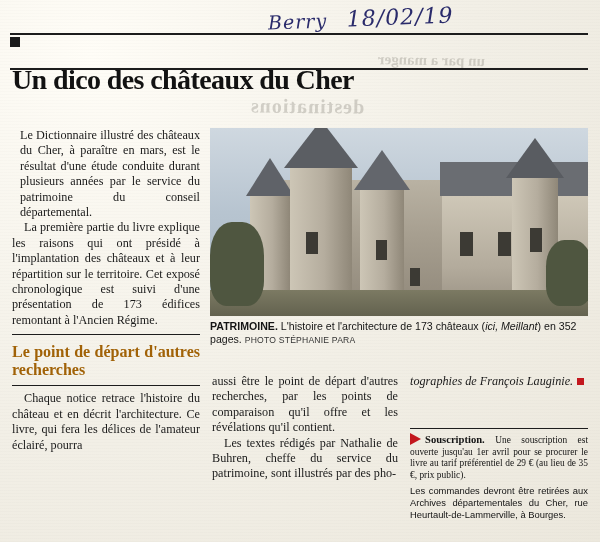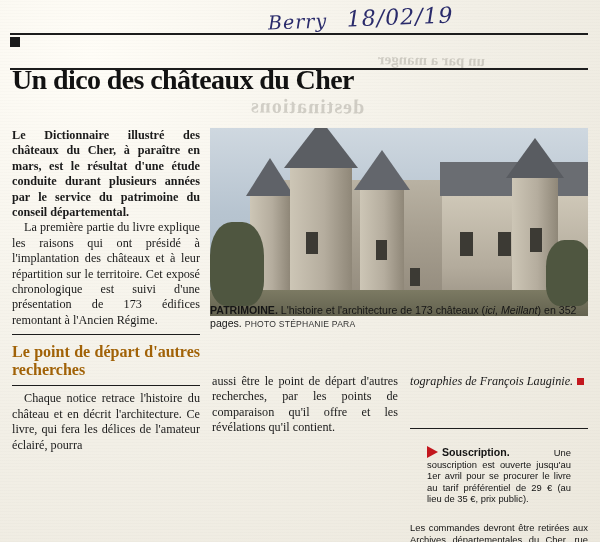--- a/index.html
+++ b/index.html
@@ -146,21 +146,22 @@
     line-height: 15.4px;
     color: #1a1a1a;
     text-align: justify;
   }
   .col p {
     margin: 0 0 0 0;
     text-indent: 12px;
   }
   .col p.first {
     text-indent: 0;
-    font-weight: bold;
+    font-weight: normal;
+    margin-left: 8px;
   }
 
   .col-1 {
     top: 128px;
     left: 12px;
     width: 188px;
   }
   .col-2 {
     top: 374px;
     left: 212px;
@@ -302,21 +303,21 @@
   }
   .tree {
     position: absolute;
     bottom: 10px;
     background: #4f5640;
     border-radius: 40% 40% 30% 30%;
   }
 
   .caption {
     position: absolute;
-    top: 172px;
+    top: 188px;
     left: 0;
     width: 378px;
     font-family: "Liberation Sans", sans-serif;
     font-size: 10.6px;
     line-height: 13.4px;
     color: #151515;
     padding-top: 4px;
   }
   .caption b { font-weight: bold; }
   .caption i { font-style: italic; }
@@ -433,28 +434,29 @@
     <div class="caption">
       <b>PATRIMOINE.</b>
       <span>L'histoire et l'architecture de 173 châteaux (</span><i>ici,</i>
       <i>Meillant</i><span>) en 352 pages.</span>
       <span class="credit">PHOTO STÉPHANIE PARA</span>
     </div>
   </div>
 
   <div class="col col-2">
     <p style="text-indent:0">aussi être le point de départ d'autres recherches, par les points de comparaison qu'il offre et les révélations qu'il contient.</p>
+    <p>Les textes rédigés par Nathalie de Buhren, cheffe du service du patrimoine, sont illustrés par des pho-</p>
   </div>
 
   <div class="col col-3">
     <p class="tail" style="text-indent:0"><span>tographies de François Lauginie.</span><span class="end-square"></span></p>
   </div>
 
   <div class="souscription">
     <hr class="sous-divider">
-    <p style="margin:17px; text-align:justify;">
+    <p style="margin:0; text-align:justify;font-family:Liberation Serif, serif;">
       <span class="flag"></span><span class="lead">Souscription.</span>
       <span>Une souscription est ouverte jusqu'au 1er avril pour se procurer le livre au tarif préférentiel de 29 € (au lieu de 35 €, prix public).</span>
     </p>
     <p style="margin:4px 0 0 0; text-align:justify;">Les commandes devront être retirées aux Archives départementales du Cher, rue Heurtault-de-Lammerville, à Bourges.</p>
   </div>
 
 </div>
 
 </body></html>

